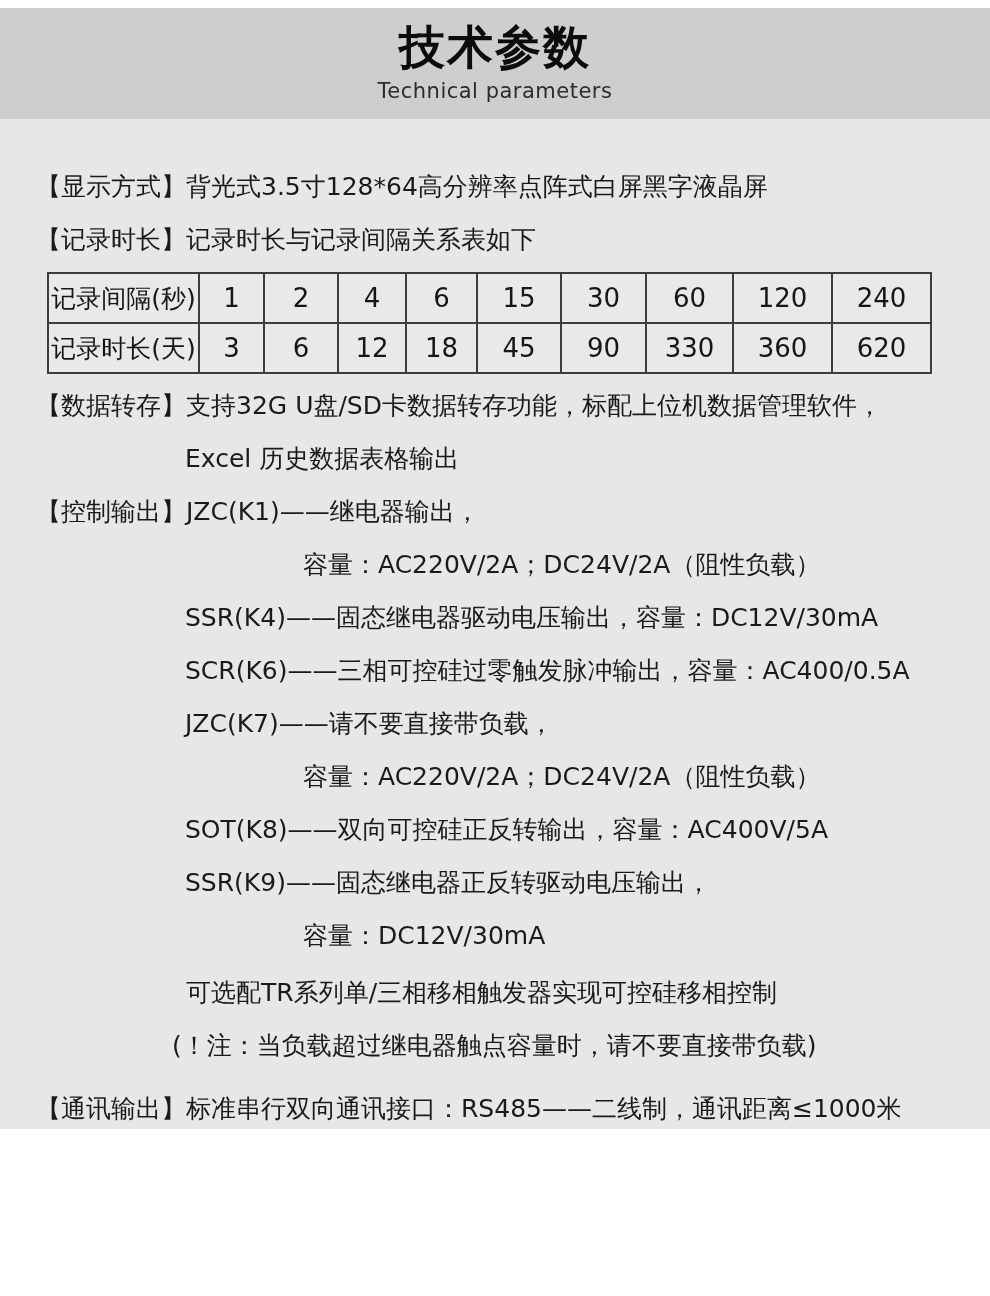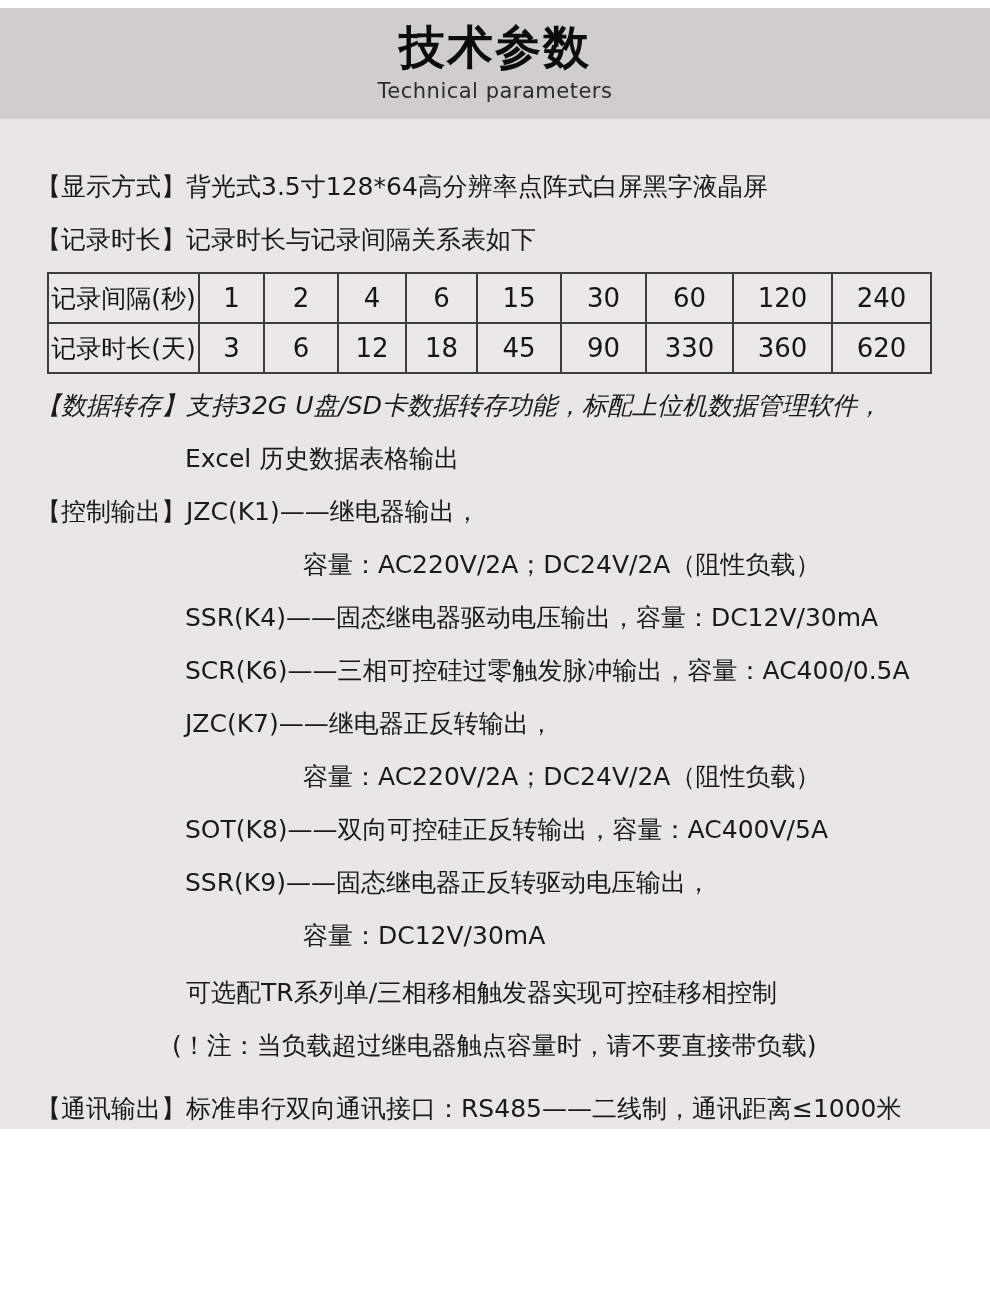--- a/index.html
+++ b/index.html
@@ -20,21 +20,21 @@
   .content{font-size:25px;}
   .line{height:53px;display:flex;align-items:center;white-space:pre;}
   .line .lbl{white-space:pre;text-align:center;}
   .first{margin-top:41px;}
   .ind-label{padding-left:36px;}
   .ind-content{padding-left:185px;}
   .ind-cap{padding-left:303px;}
   .ind-note{padding-left:172px;}
   .ind-tr{padding-left:186px;}
   .ind-rs{padding-left:451px;margin-left:12px;}
-  .mt5{margin-top:5px;font-style:italic;}
+  .mt5{margin-top:5px;}
   .mt4{margin-top:4px;}
   .mt10{margin-top:10px;}
   table.rec-table{
     border-collapse:collapse;table-layout:fixed;
     margin:6px 0 0 47px;font-size:26px;color:#161616;
     background:#eae8e8;
   }
   table.rec-table td{
     border:2px solid #3d3d3d;text-align:center;vertical-align:middle;
     height:48px;padding:0;overflow:hidden;white-space:nowrap;
@@ -106,21 +106,21 @@
 
     <div class="line ind-label"><span class="lbl">【控制输出】</span><span>JZC(K1)——继电器输出，</span></div>
 
     <div class="line ind-cap"><span>容量：AC220V/2A；DC24V/2A（阻性负载）</span></div>
 
 
     <div class="line ind-content"><span>SSR(K4)——固态继电器驱动电压输出，容量：DC12V/30mA</span></div>
 
     <div class="line ind-content"><span>SCR(K6)——三相可控硅过零触发脉冲输出，容量：AC400/0.5A</span></div>
 
-    <div class="line ind-content"><span>JZC(K7)——继电器正反转输出，</span></div>
+    <div class="line ind-content"><span>JZC(K7)——请不要直接带负载，</span></div>
 
     <div class="line ind-cap"><span>容量：AC220V/2A；DC24V/2A（阻性负载）</span></div>
 
     <div class="line ind-content"><span>SOT(K8)——双向可控硅正反转输出，容量：AC400V/5A</span></div>
 
     <div class="line ind-content"><span>SSR(K9)——固态继电器正反转驱动电压输出，</span></div>
 
     <div class="line ind-cap"><span>容量：DC12V/30mA</span></div>
 
     <div class="line ind-tr mt4"><span>可选配TR系列单/三相移相触发器实现可控硅移相控制</span></div>

